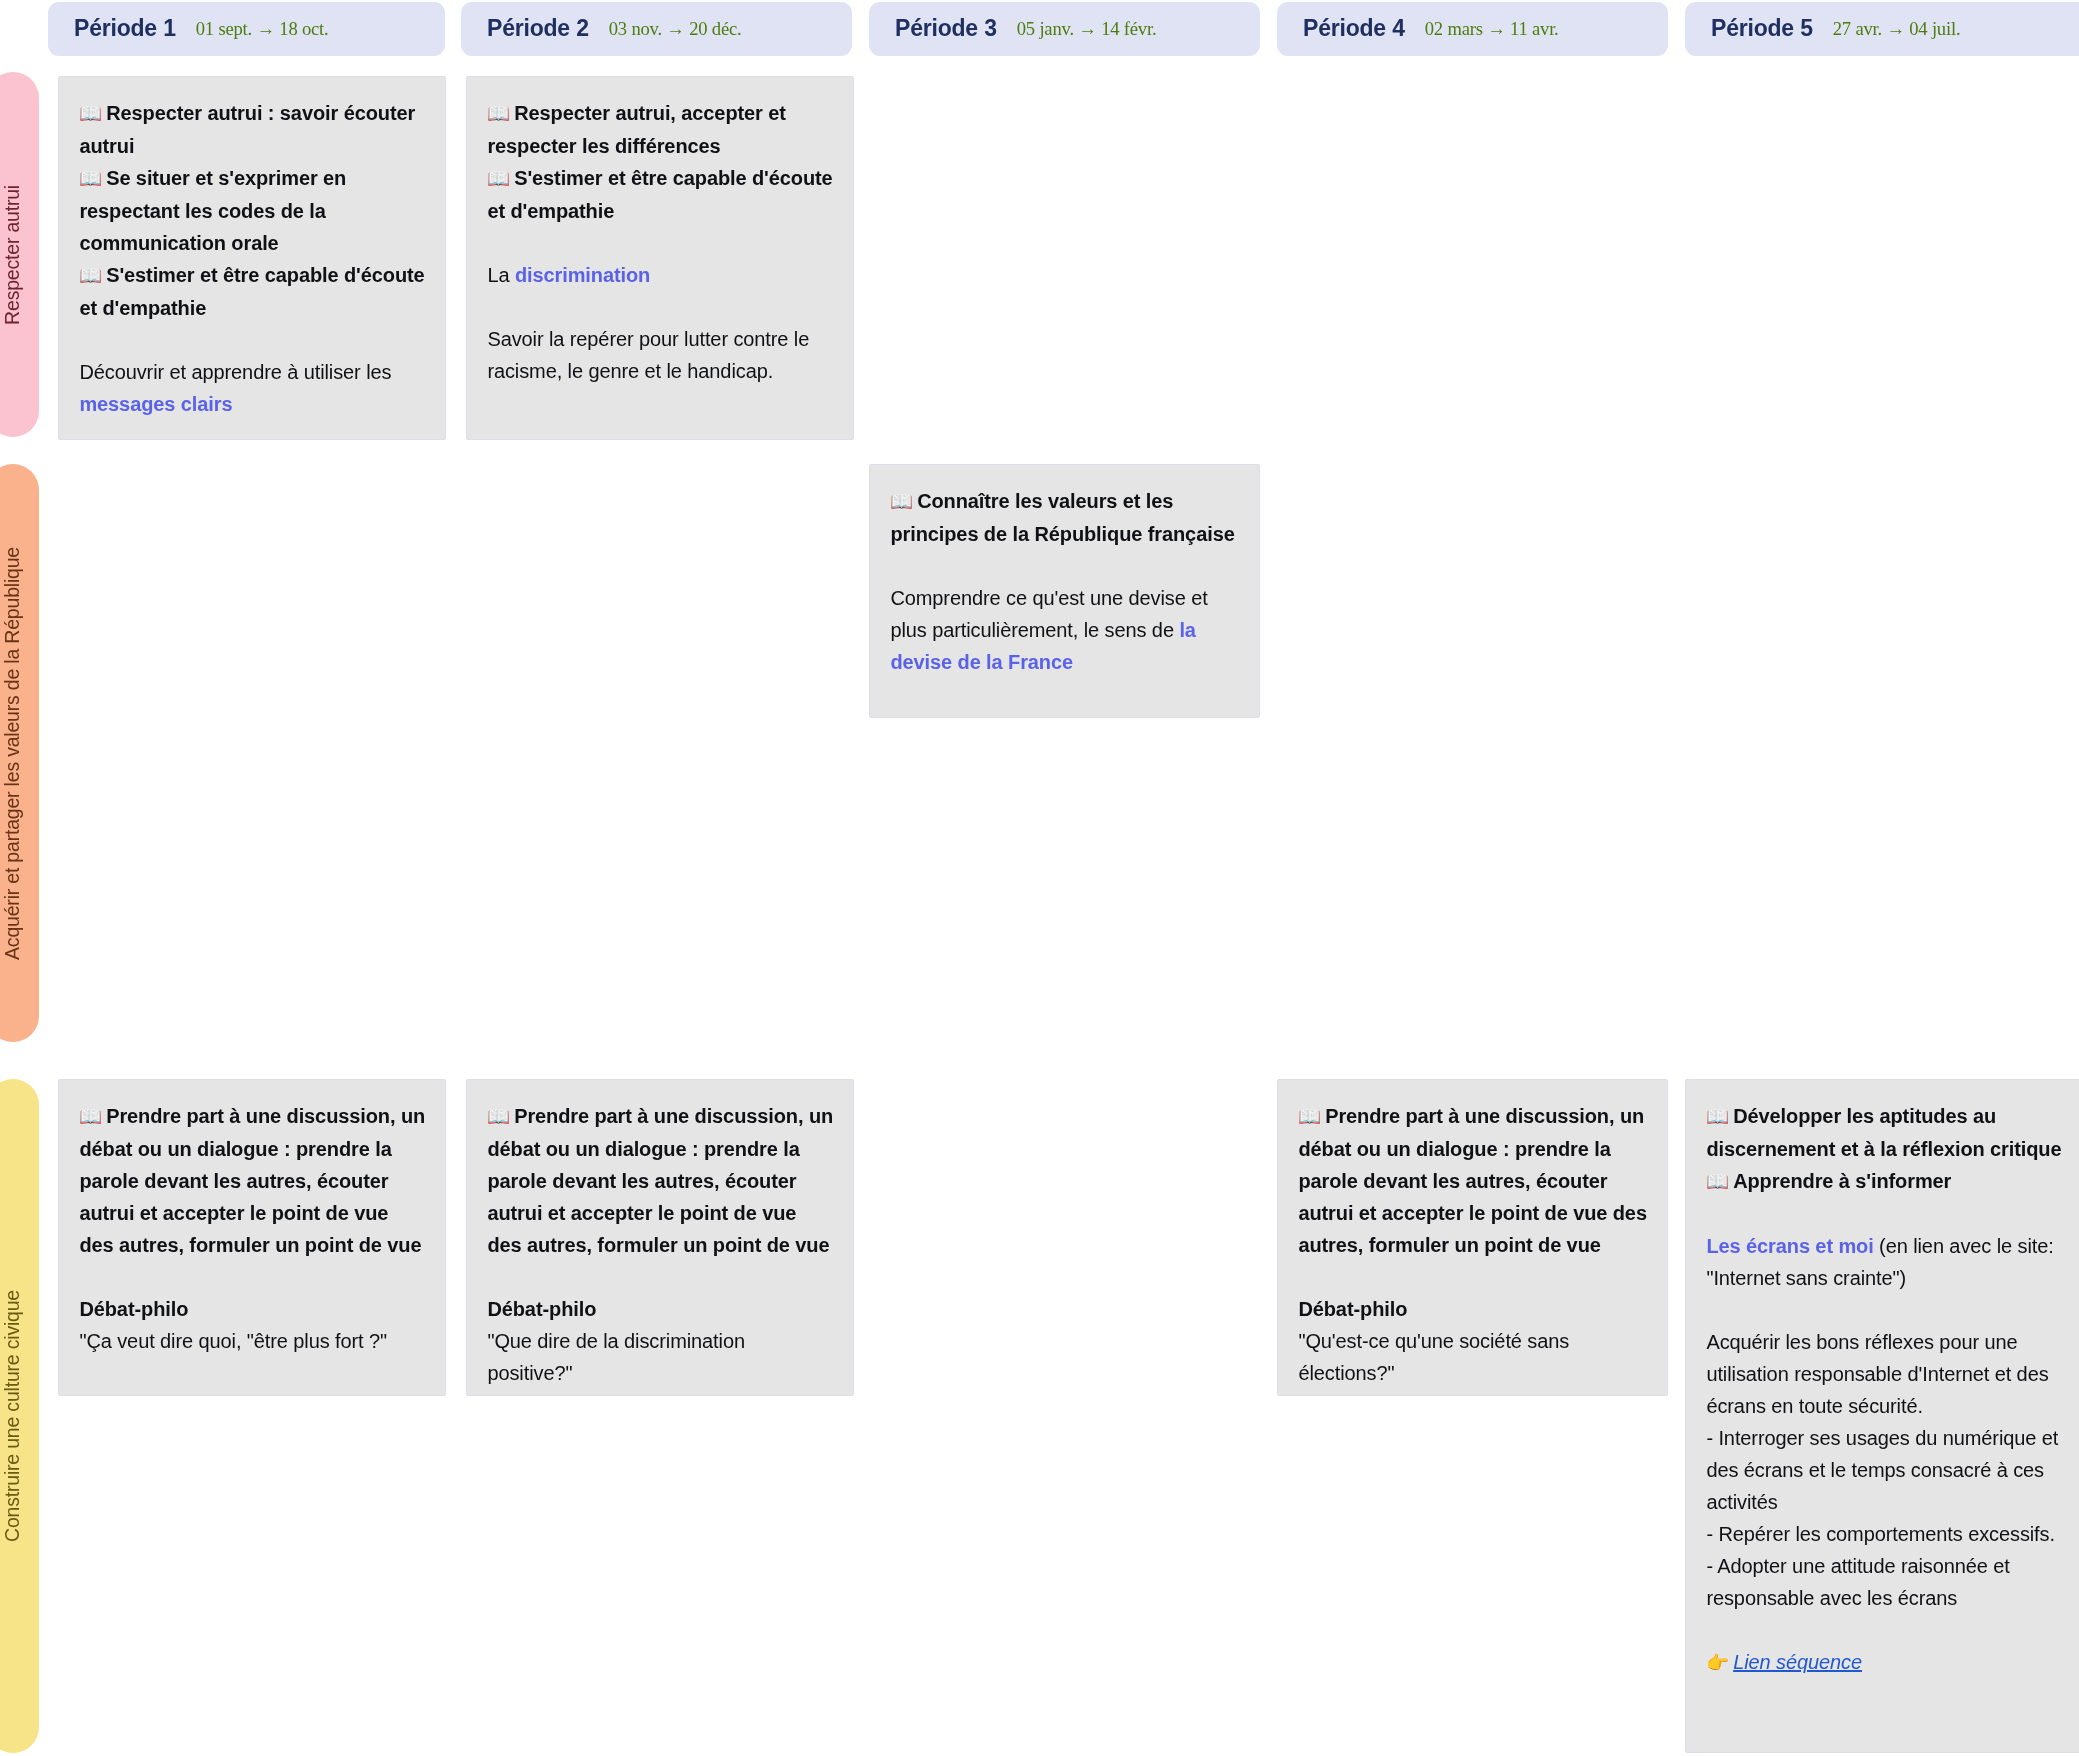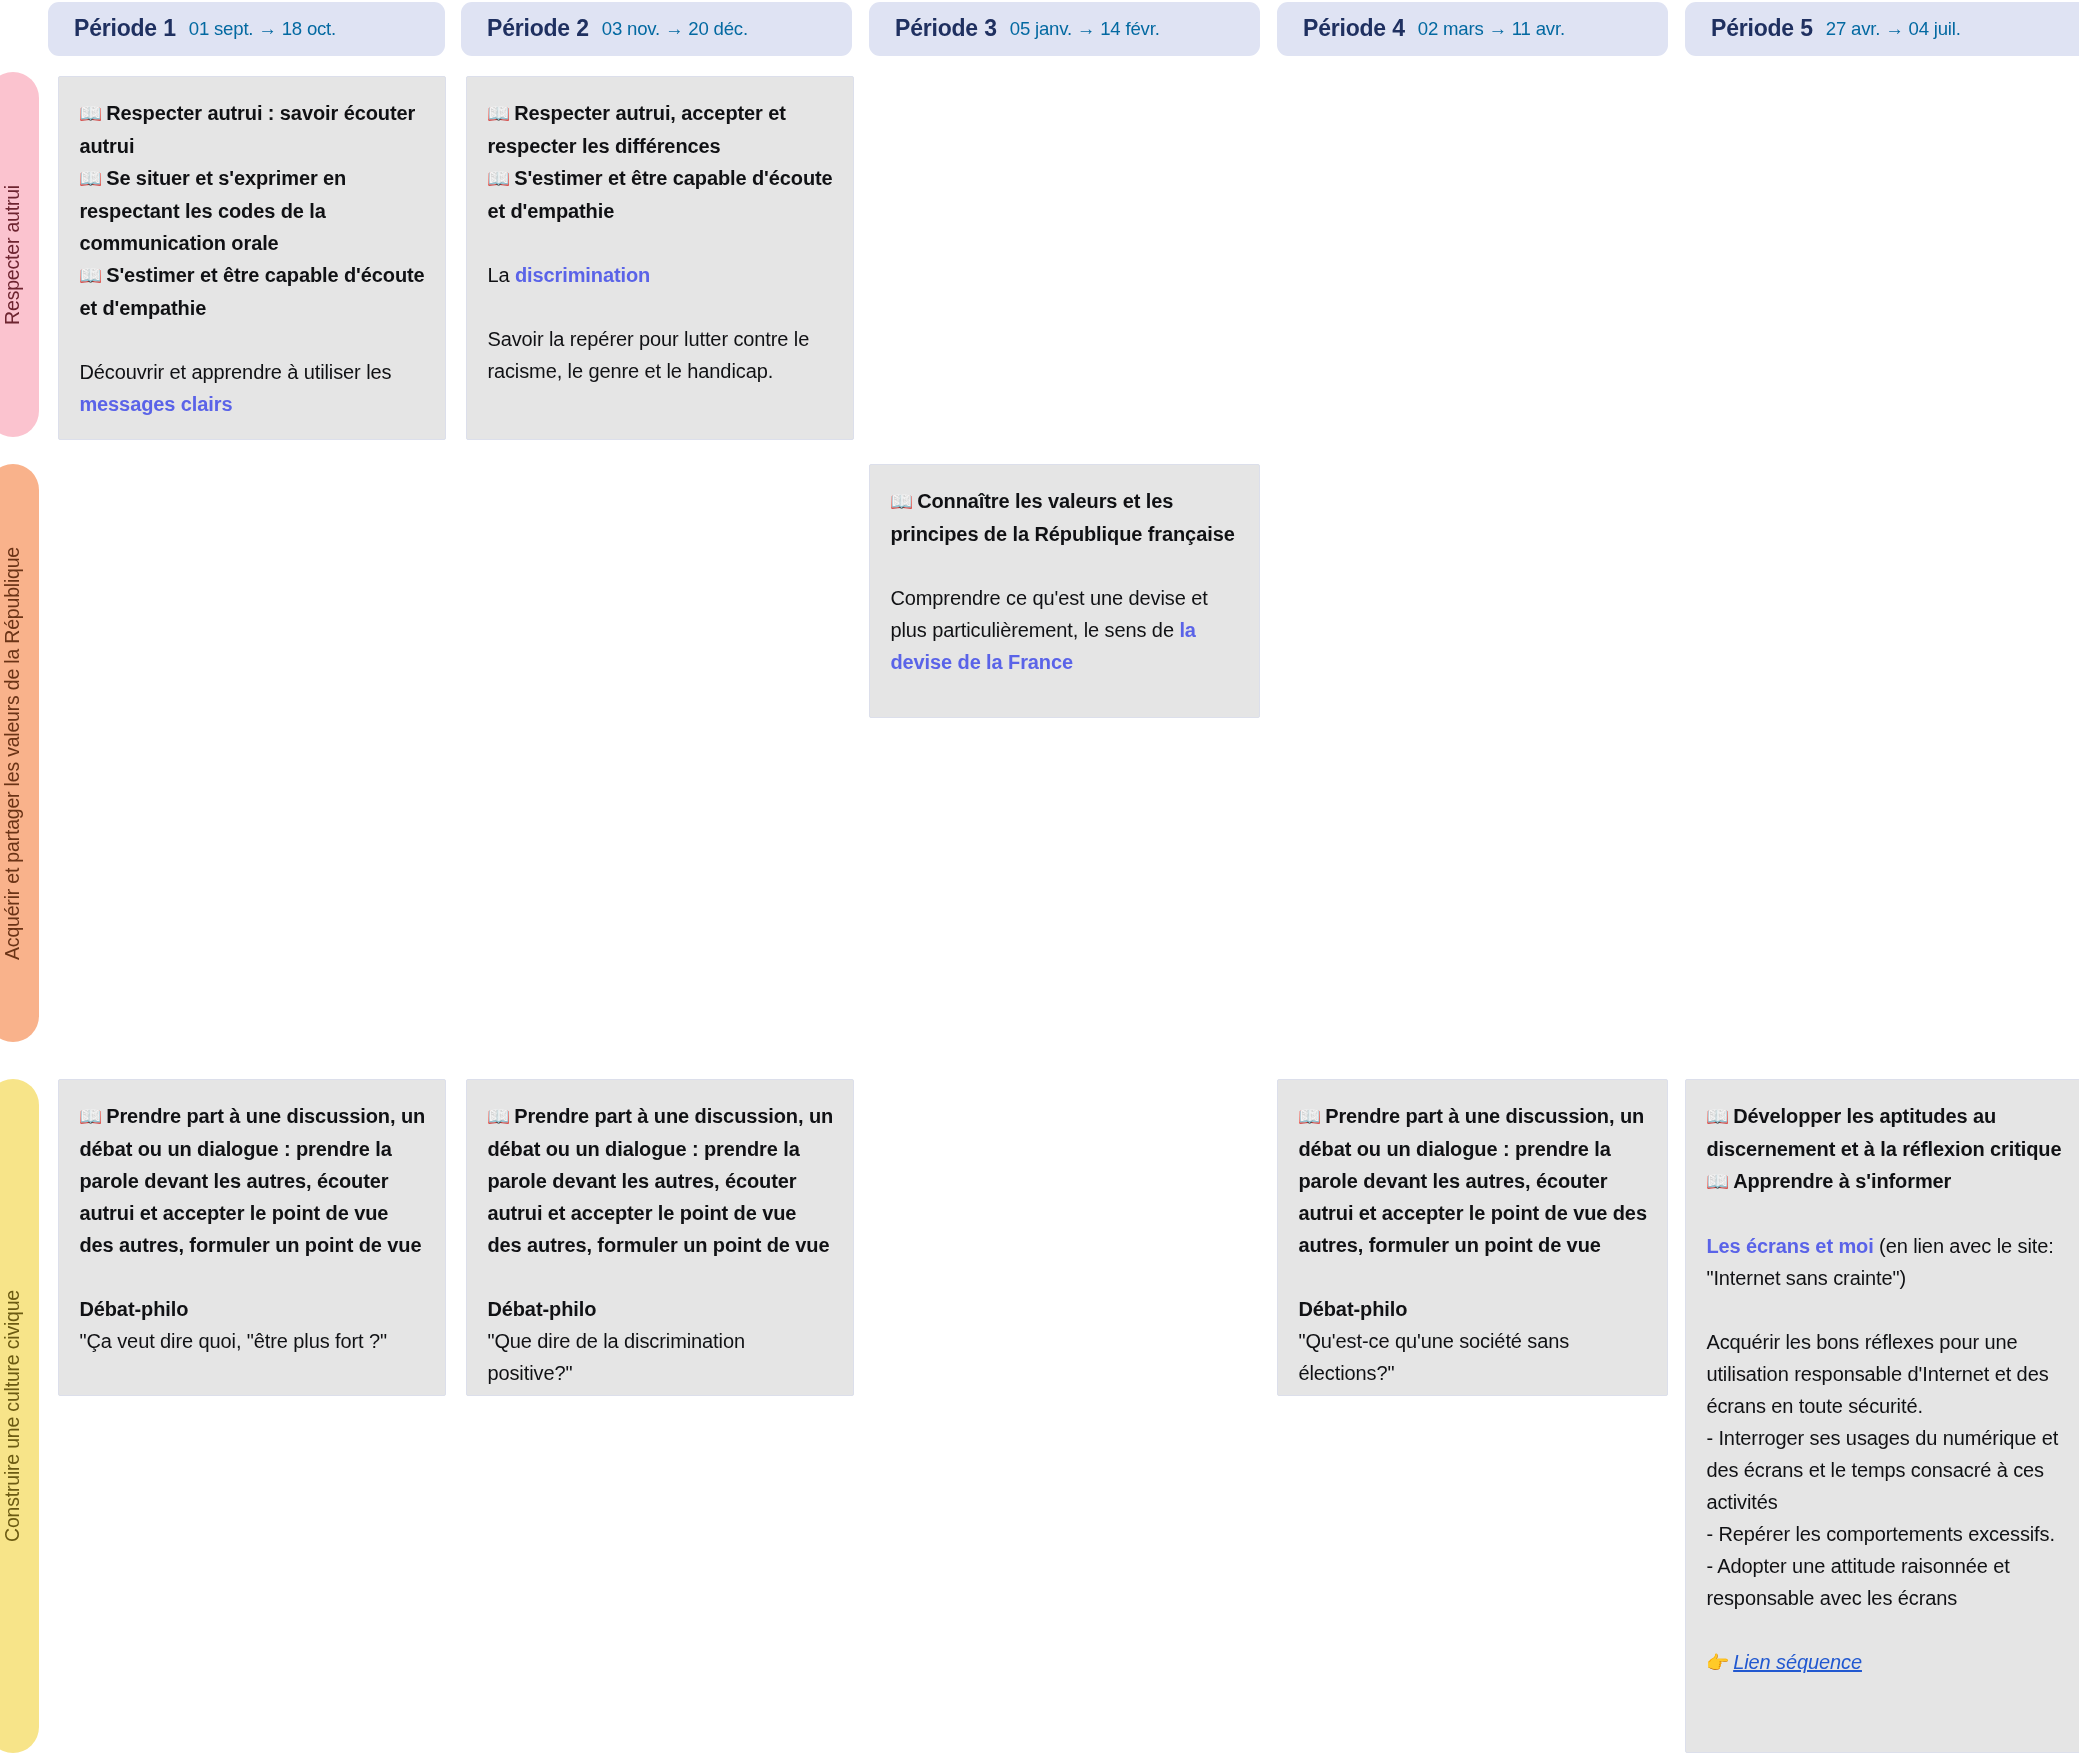--- a/index.html
+++ b/index.html
@@ -20,34 +20,35 @@
 
   
   .period-header {
     position: absolute;
     height: 54px;
     background: #dfe3f3;
     border-radius: 11px;
     display: flex;
     align-items: center;
     padding-left: 26px;
-    gap: 13px;
+    gap: 20px;
     white-space: nowrap;
     overflow: hidden;
   }
   .period-title {
     font-size: 23px;
     font-weight: bold;
     color: #1f3060;
     letter-spacing: -0.2px;
   }
   .period-range {
     font-size: 18.6px;
-    color: #0369a1;
+    color: #4d7c0f;
     letter-spacing: -0.2px;
+    font-family: Liberation Serif, serif;
   }
 
   
   .row-label {
     position: absolute;
     left: -13px;
     width: 52px;
     border-radius: 26px;
     display: flex;
     align-items: center;

